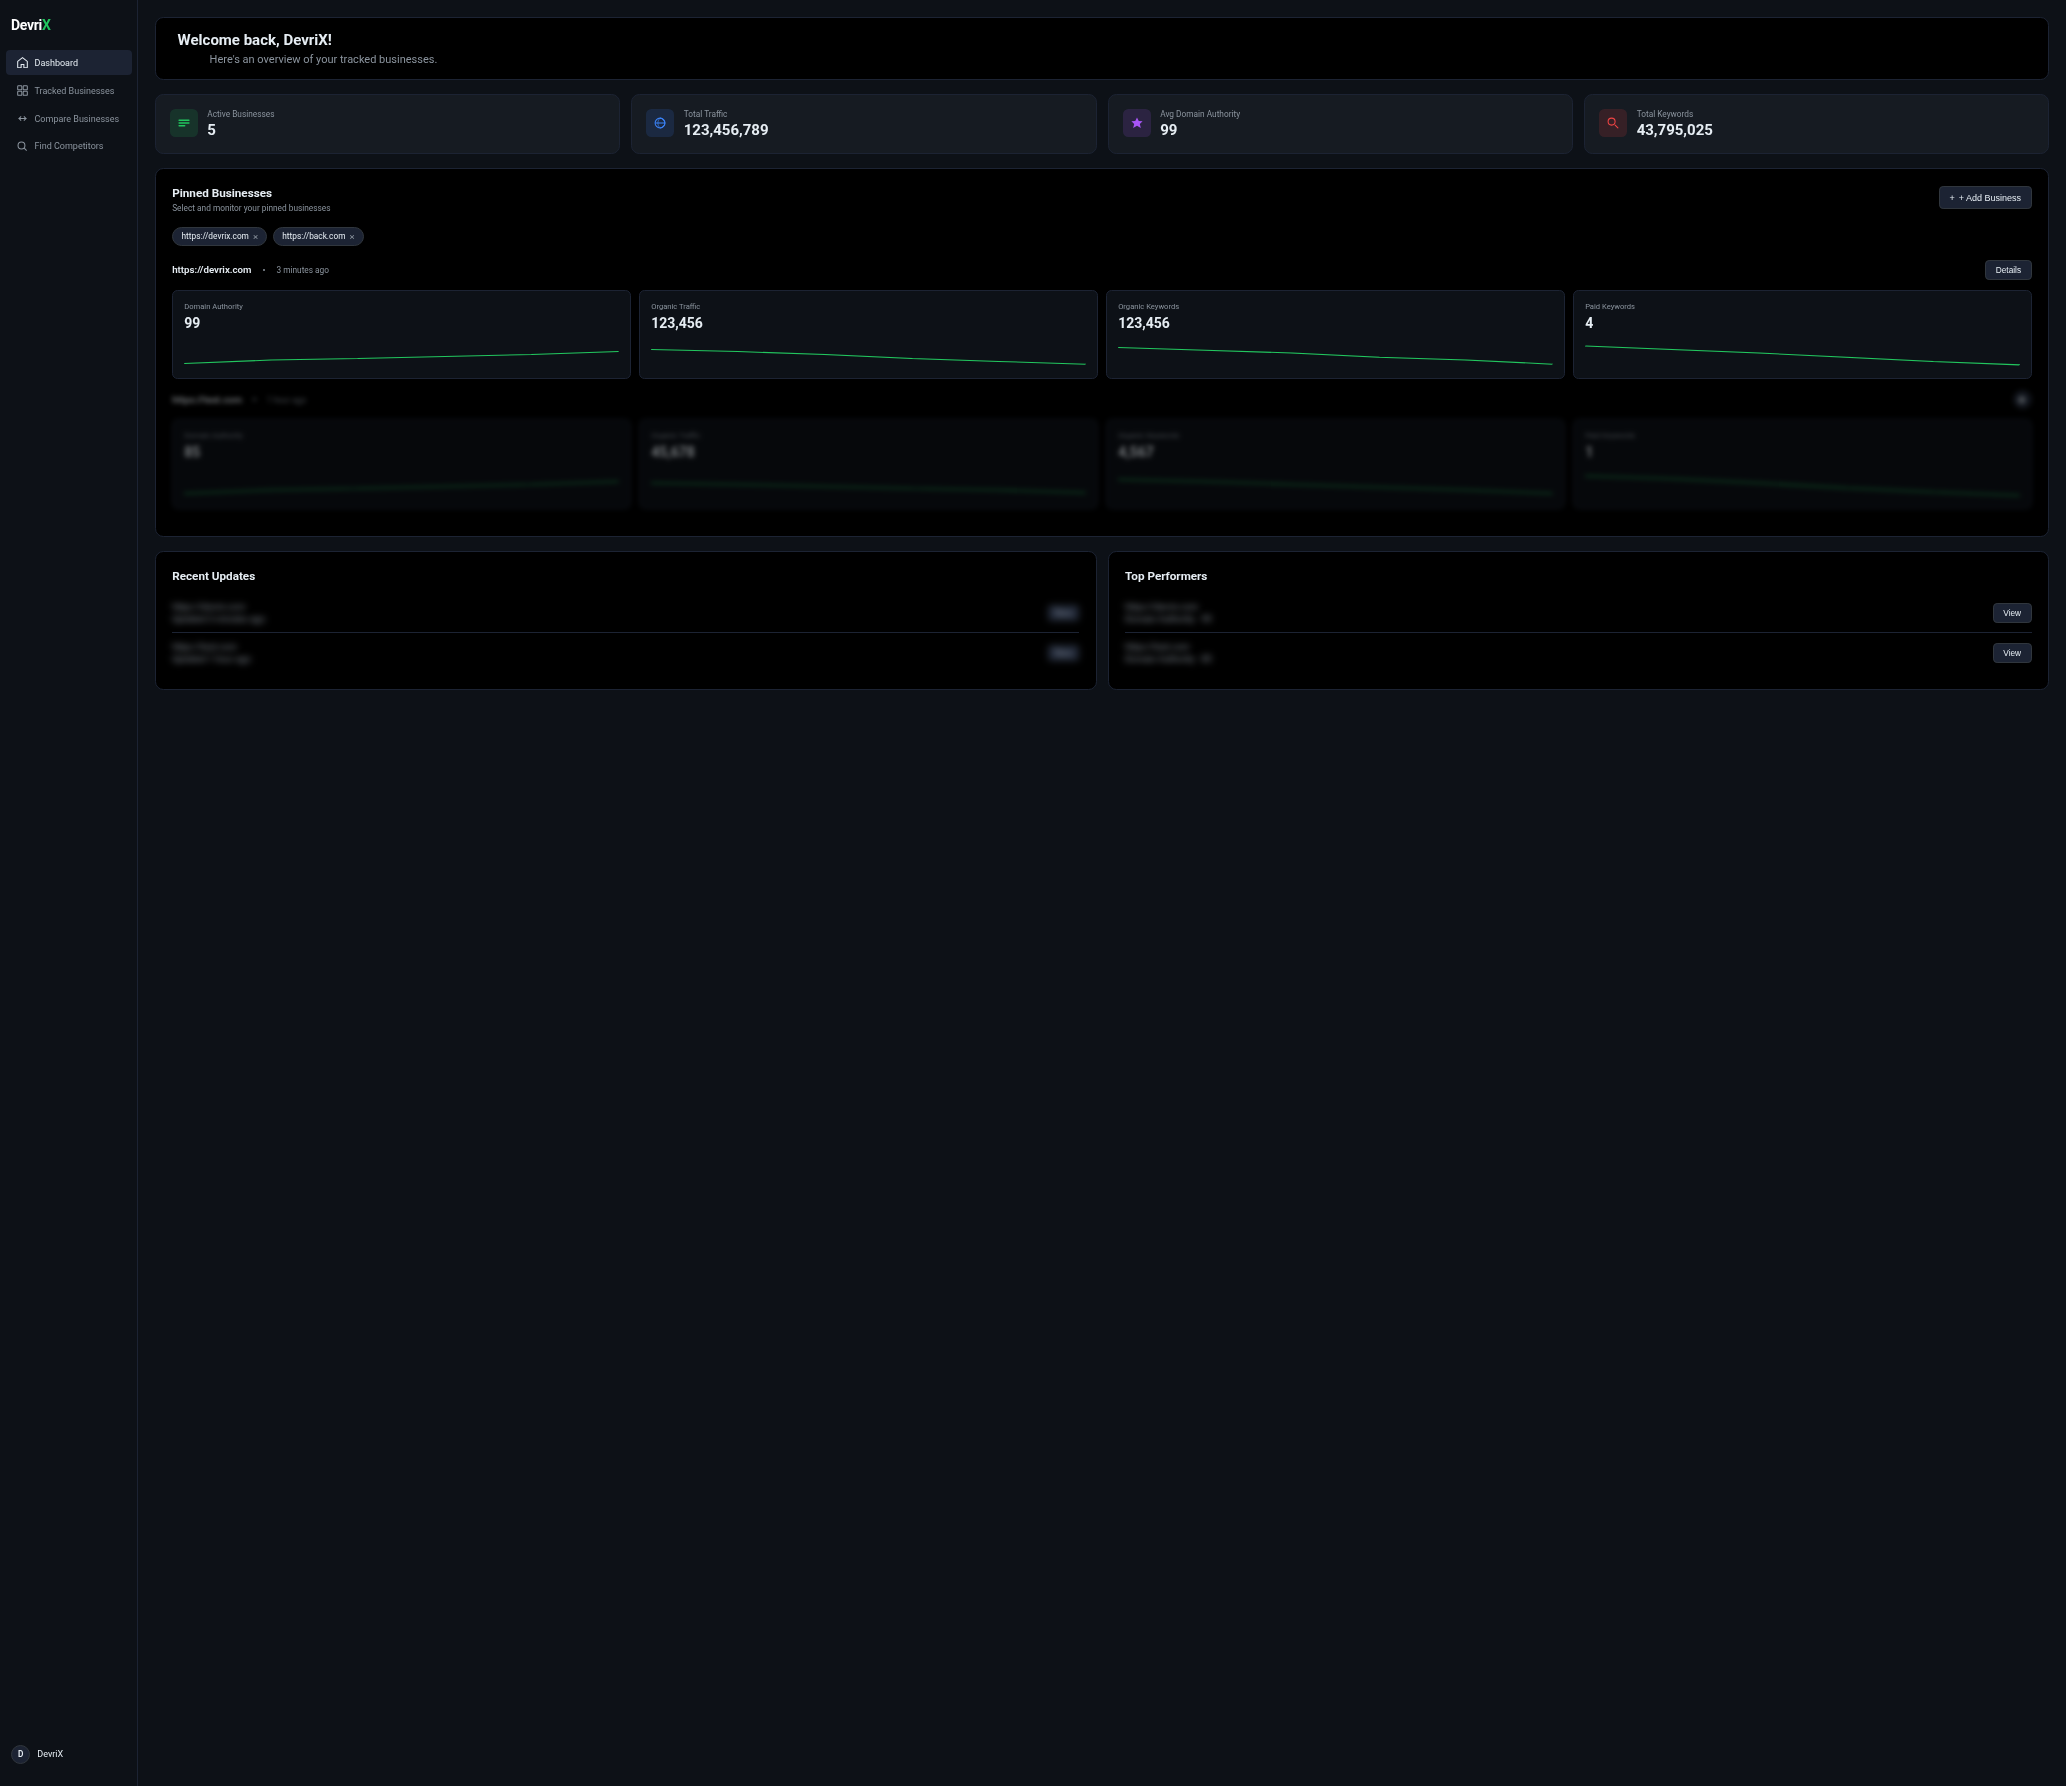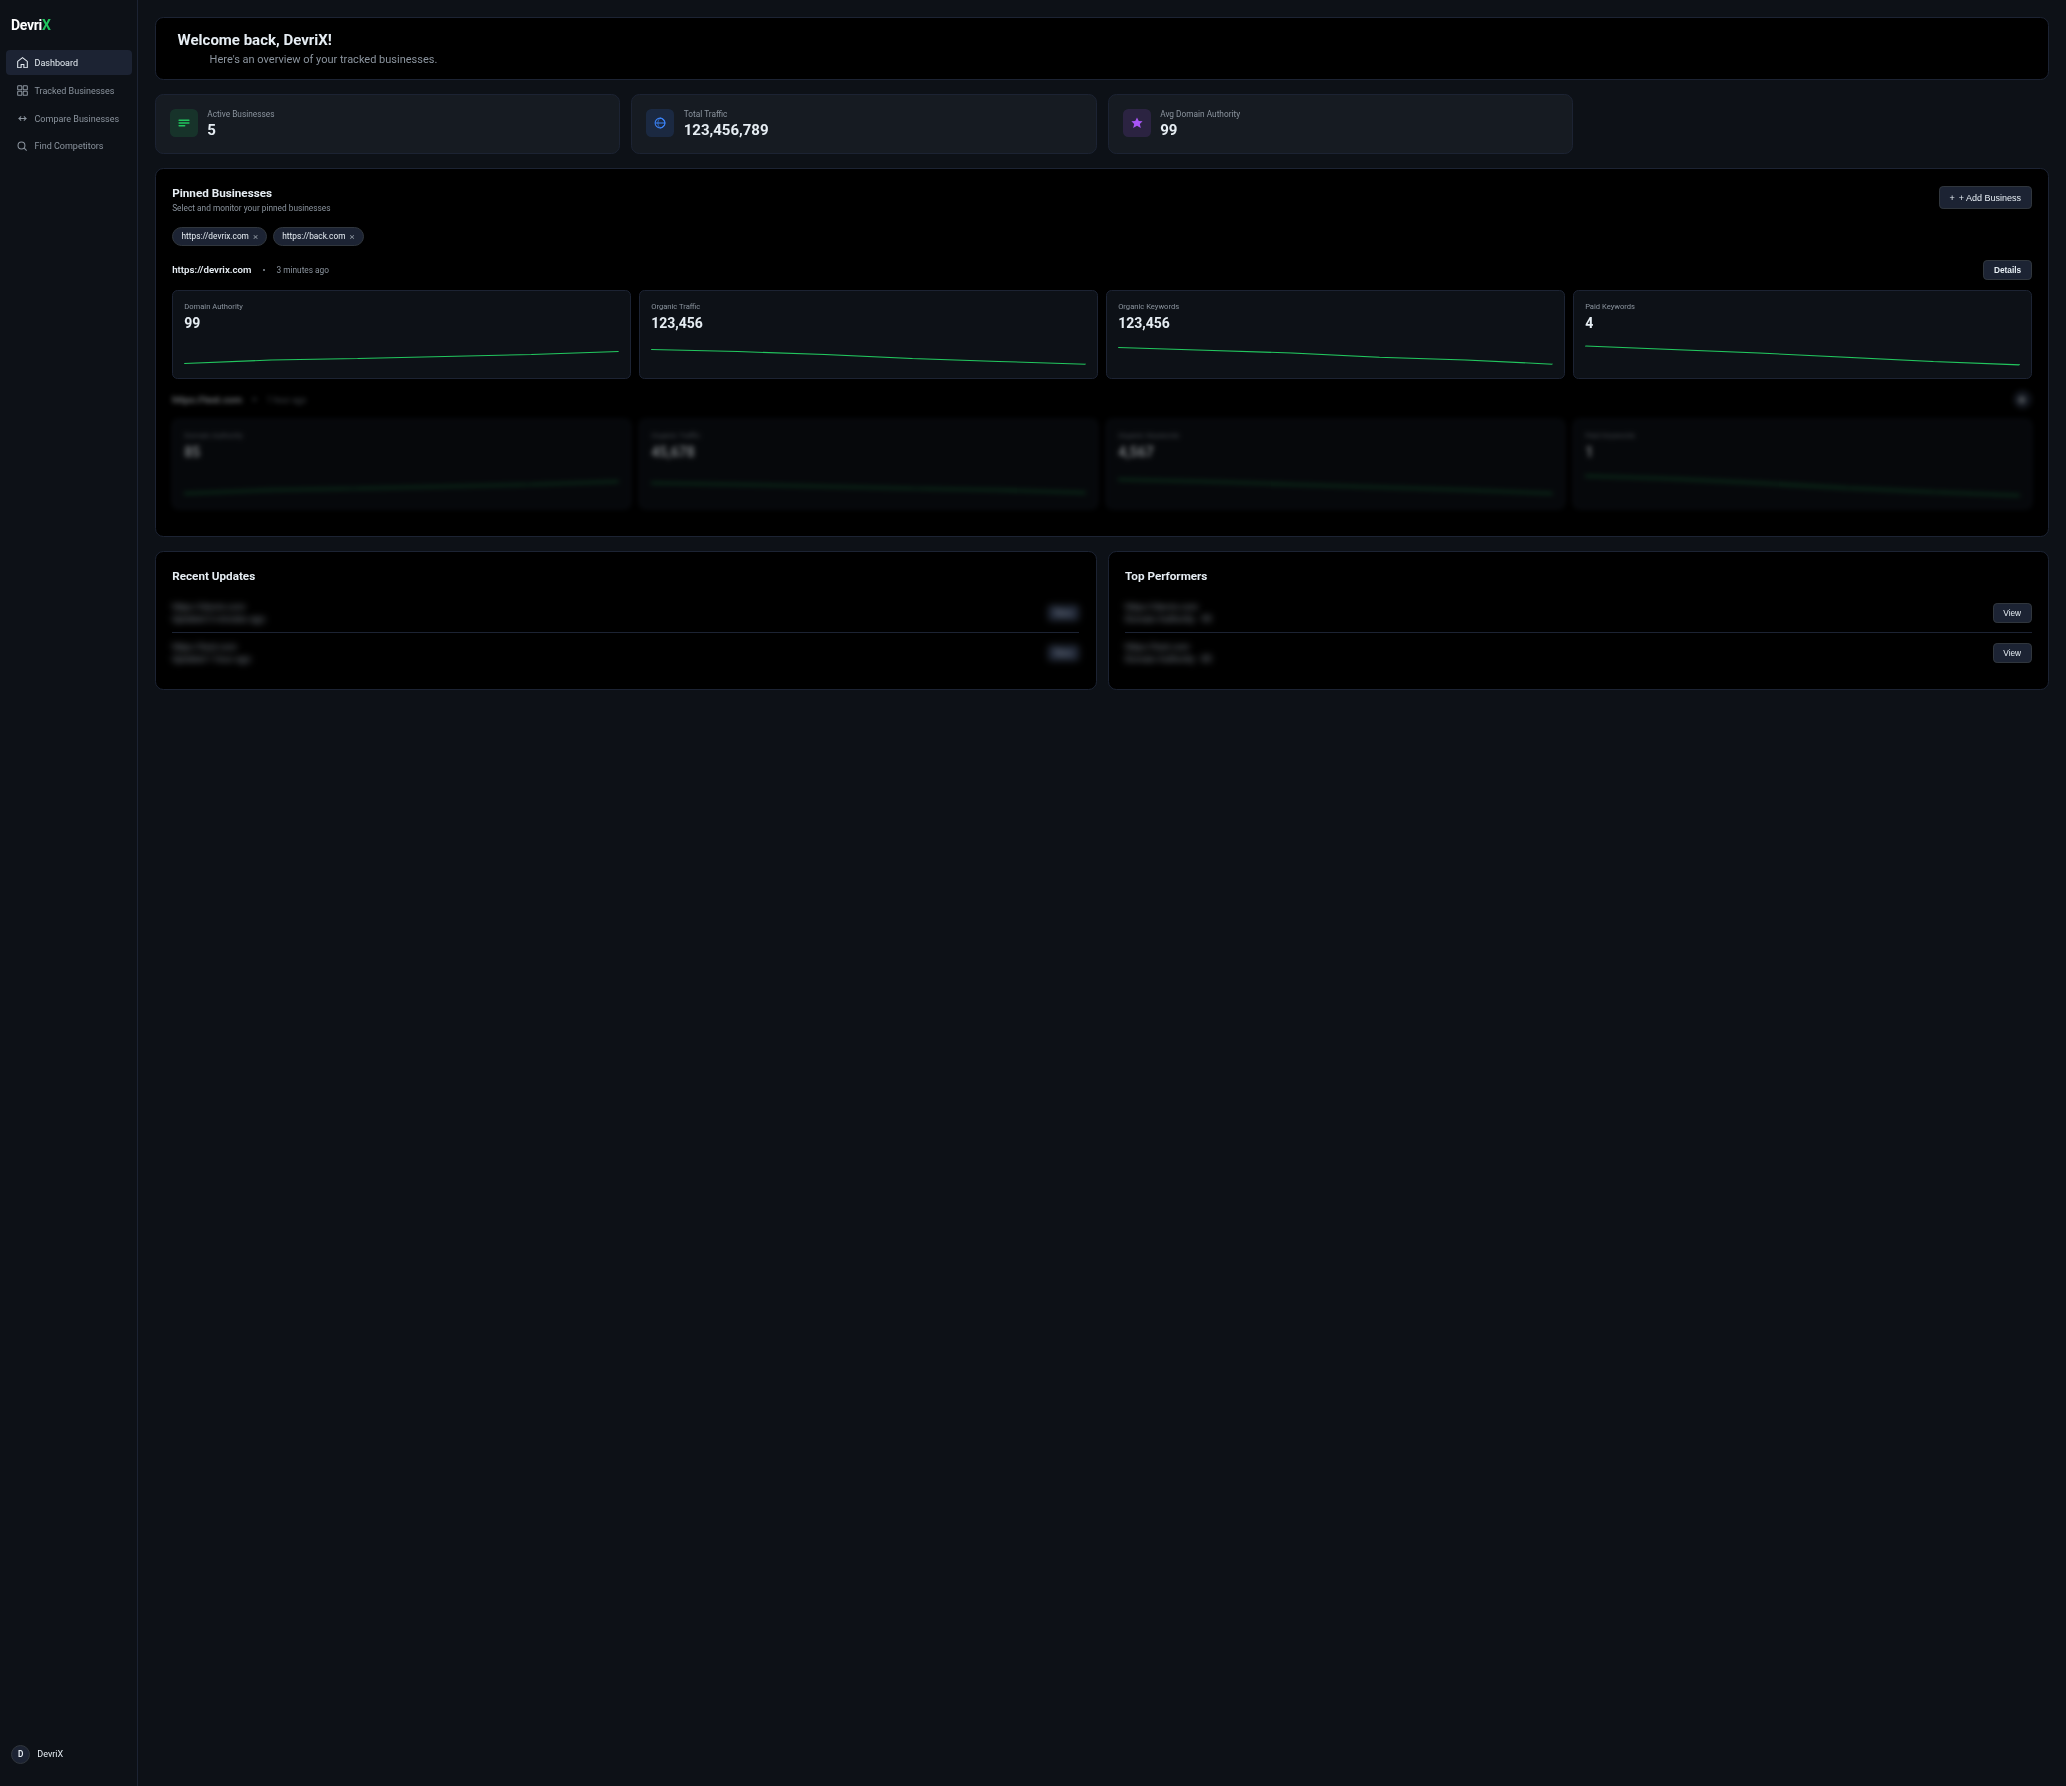--- a/index.html
+++ b/index.html
@@ -270,21 +270,20 @@
     }
 
     .details-btn {
       background: #1c2333;
       border: 0.7px solid #30363d;
       border-radius: 4.1px;
       padding: 4.1px 9.7px;
       font-size: 8.3px;
       color: #e6edf3;
       cursor: pointer;
-      font-weight: bold;
     }
 
     .metrics-grid {
       display: grid;
       grid-template-columns: repeat(4, 1fr);
       gap: 8.3px;
     }
 
     .metric-card {
       background: #0d1117;
@@ -517,20 +516,32 @@
         <svg width="14" height="14" viewBox="0 0 20 20" fill="none">
           <polygon points="10,2 12.5,7 18,7.5 14,11.5 15.5,17 10,14 4.5,17 6,11.5 2,7.5 7.5,7" fill="#a855f7"></polygon>
         </svg>
       </div>
       <div class="stat-info">
         <div class="stat-label">Avg Domain Authority</div>
         <div class="stat-value">99</div>
       </div>
     </div>
 
+    <div class="stat-card">
+      <div class="stat-icon red">
+        <svg width="14" height="14" viewBox="0 0 20 20" fill="none">
+          <circle cx="8" cy="8" r="5" stroke="#ef4444" stroke-width="1.5"></circle>
+          <path d="M13 13l4 4" stroke="#ef4444" stroke-width="1.5" stroke-linecap="round"></path>
+        </svg>
+      </div>
+      <div class="stat-info">
+        <div class="stat-label">Total Keywords</div>
+        <div class="stat-value">43,795,025</div>
+      </div>
+    </div>
 
   </div>
 
   <div class="section-card">
     <div class="section-header">
       <div>
         <div class="section-title">Pinned Businesses</div>
         <div class="section-sub">Select and monitor your pinned businesses</div>
       </div>
       <button class="add-btn">

